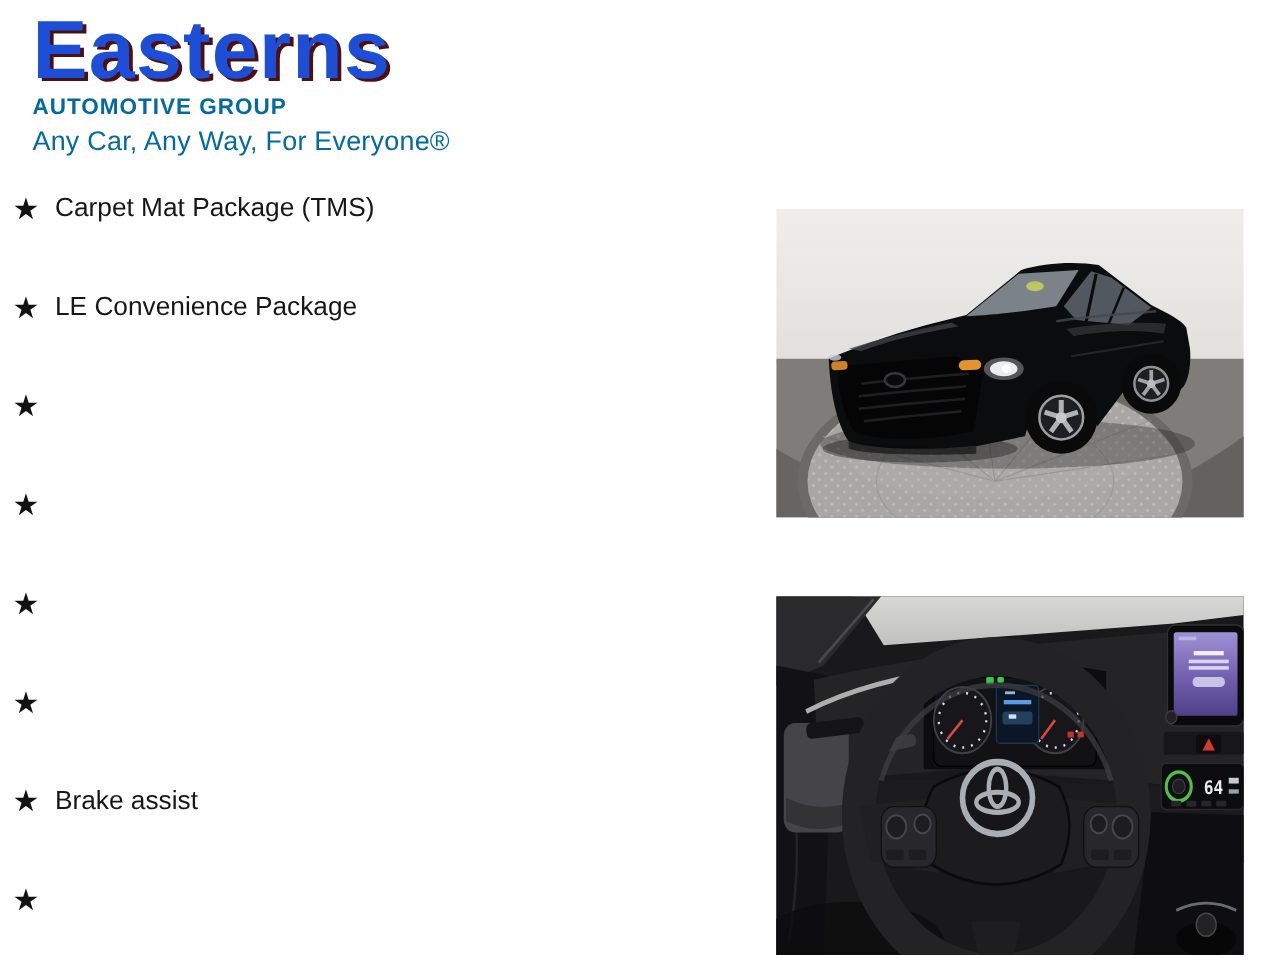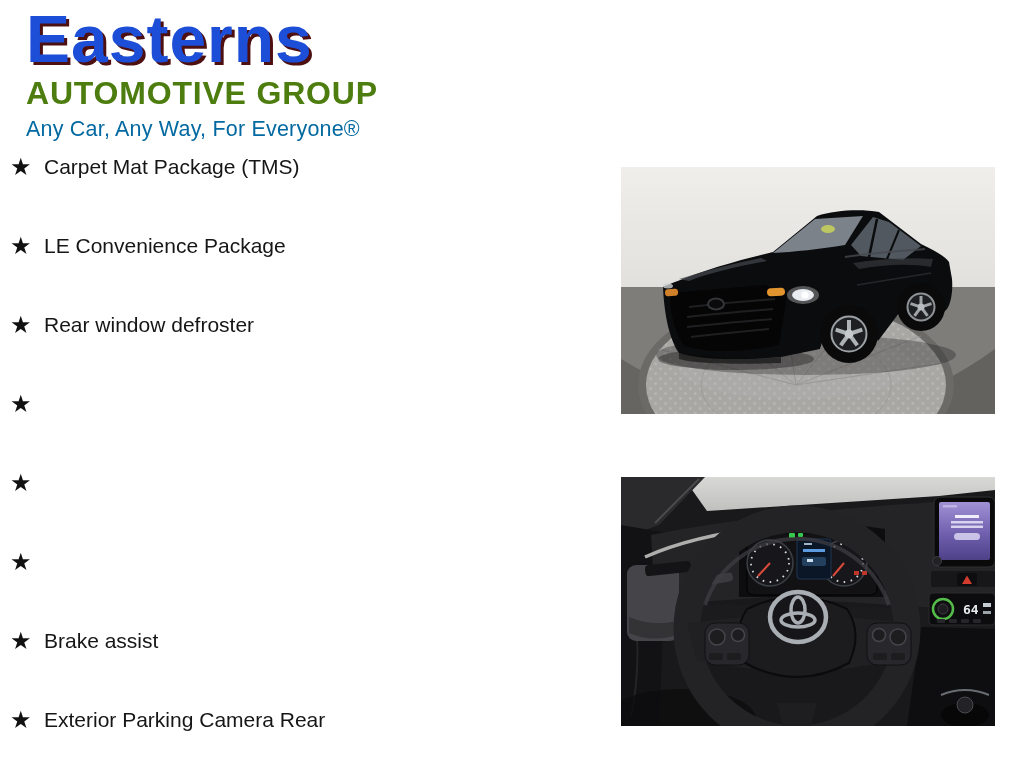--- a/index.html
+++ b/index.html
@@ -1,30 +1,30 @@
 <!DOCTYPE html>
 <html><head>
 <meta charset="utf-8">
 <style>
   html,body{margin:0;padding:0;background:#fff;}
   .page{position:relative;width:1024px;height:768px;background:#ffffff;overflow:hidden;
         font-family:"Liberation Sans",sans-serif;}
   .logo{position:absolute;left:26px;top:6px;}
   .brand{font-size:66px;font-weight:bold;color:#1d4ed8;letter-spacing:1px;line-height:1.0;
          text-shadow:3px 3px 0 #4e0f11;}
-  .subtitle{font-size:32px;font-weight:bold;color:#4d7c0f;letter-spacing:.8px;margin-top:3px;}
+  .subtitle{font-size:18px;font-weight:bold;color:#0369a1;letter-spacing:.8px;margin-top:3px;}
   .tagline{font-size:21.5px;color:#0369a1;margin-top:5px;letter-spacing:.2px;}
   .features{position:absolute;left:10px;top:150px;list-style:none;margin:0;padding:0;}
   .features li{display:flex;align-items:center;height:34px;margin-bottom:45px;}
   .star{width:34px;font-size:24px;color:#111;flex:0 0 34px;}
   .ftext{font-size:21px;color:#161616;white-space:nowrap;}
   .photo{position:absolute;margin:0;width:374px;}
   .photo svg{display:block;width:100%;height:100%;}
   .exterior{left:621px;top:167px;height:247px;}
-  .interior{left:621px;top:477px;height:249px;}
+  .interior{left:621px;top:477px;height:287px;}
 </style>
 </head>
 <body>
 
 <div class="page">
 
   <header class="logo">
     <div class="brand">Easterns</div>
     <div class="subtitle">AUTOMOTIVE GROUP</div>
     <div class="tagline">Any Car, Any Way, For Everyone®</div>
@@ -34,38 +34,36 @@
     <li>
         <span class="star">★</span>
         <span class="ftext">Carpet Mat Package (TMS)</span>
       </li>
     <li>
         <span class="star">★</span>
         <span class="ftext">LE Convenience Package</span>
       </li>
     <li>
         <span class="star">★</span>
-        <span class="ftext">Rear window defroster</span>
       </li>
     <li>
         <span class="star">★</span>
       </li>
     <li>
         <span class="star">★</span>
       </li>
     <li>
         <span class="star">★</span>
       </li>
     <li>
         <span class="star">★</span>
         <span class="ftext">Brake assist</span>
       </li>
     <li>
         <span class="star">★</span>
-        <span class="ftext">Exterior Parking Camera Rear</span>
       </li>
   </ul>
 
   <figure class="photo exterior" role="img" aria-label="Black Toyota Corolla sedan, front three-quarter view, parked on a dealership turntable">
     <svg viewBox="0 0 374 247" preserveAspectRatio="none">
       <defs>
         <linearGradient id="wall" x1="0" y1="0" x2="0" y2="1">
           <stop offset="0" stop-color="#efeeeb"></stop>
             <stop offset="1" stop-color="#e2e0dd"></stop>
         </linearGradient>

